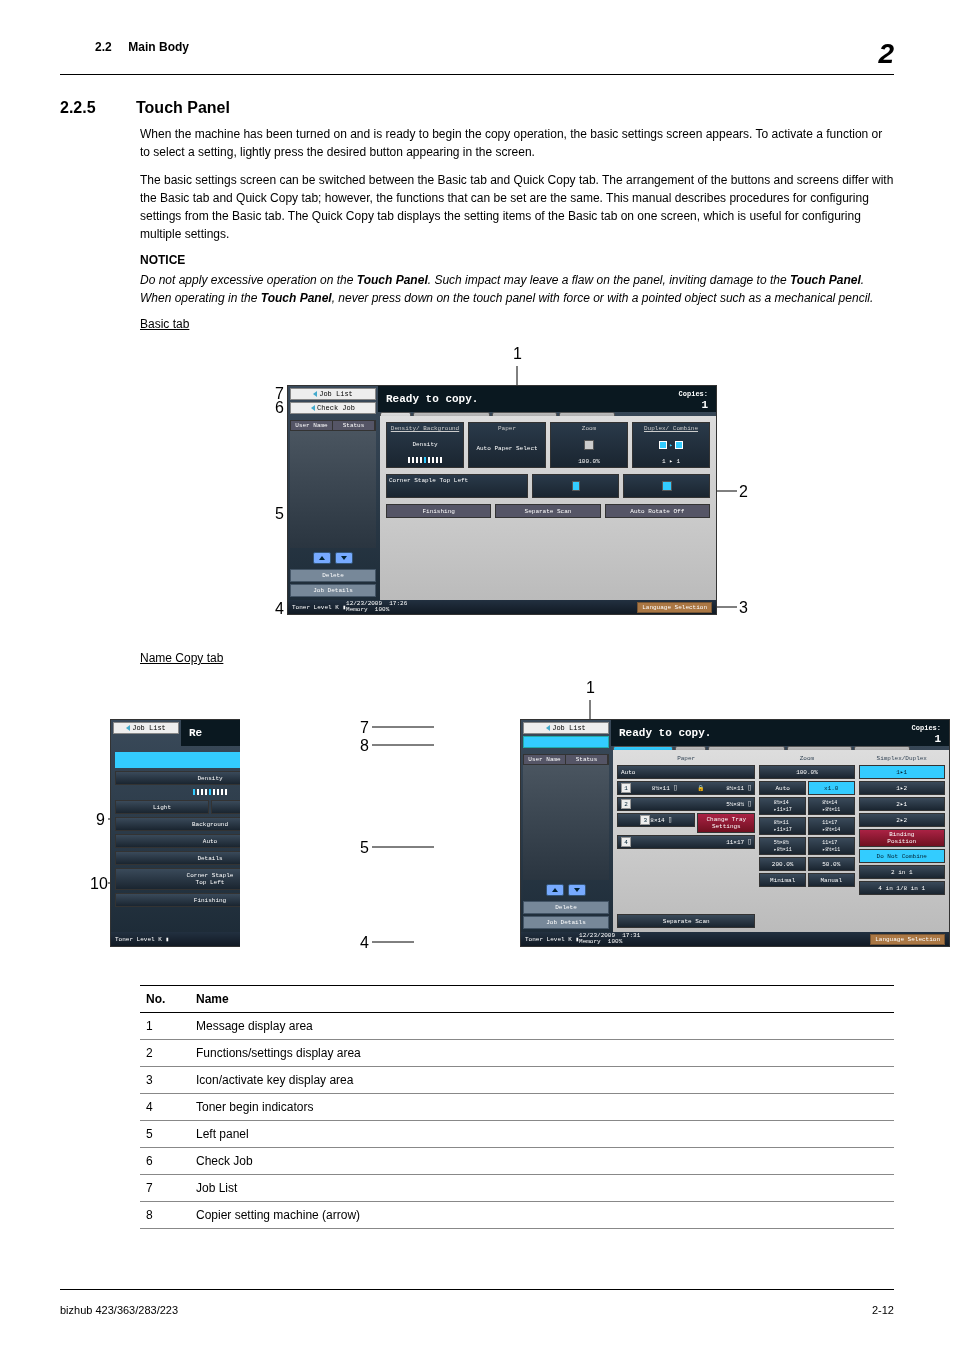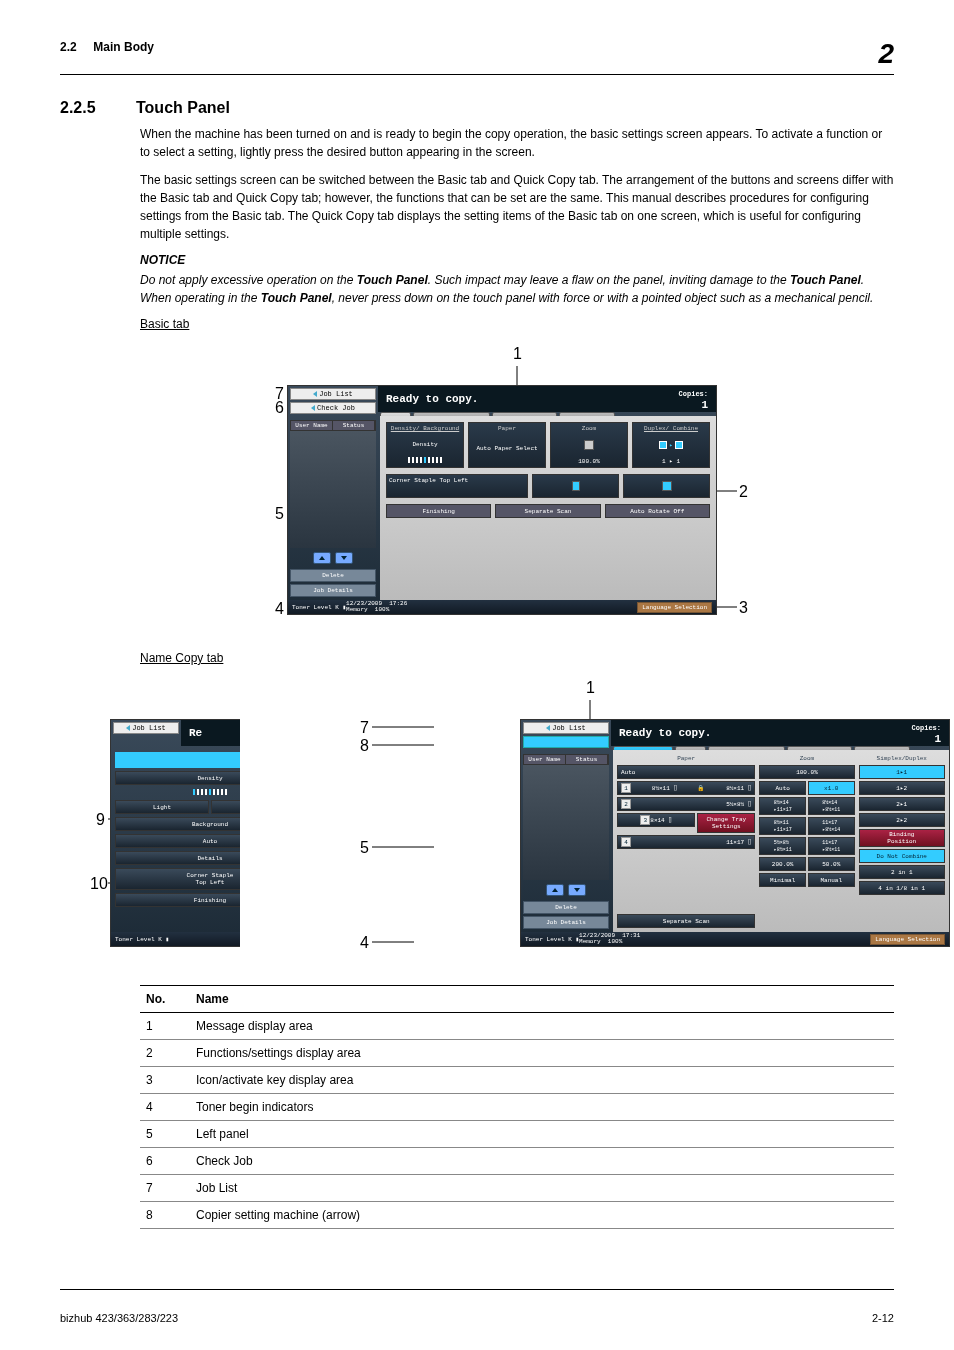--- a/index.html
+++ b/index.html
@@ -10,39 +10,40 @@
     margin: 0;
     padding: 40px 60px 30px 60px;
     background: #fff;
     width: 954px;
   }
   .header-row {
     display: flex;
     justify-content: space-between;
     align-items: flex-start;
     margin-bottom: 6px;
+    margin-left: 35px;
   }
   .header-left { font-size: 12px; font-weight: bold; }
   .header-right {
     font-size: 28px;
     font-weight: bold;
     font-style: italic;
     color: #000;
     line-height: 1;
   }
   .header-rule {
     border: none;
     border-top: 1px solid #000;
     margin: 0 0 24px 0;
   }
   .section-row { display: flex; align-items: baseline; gap: 16px; margin-bottom: 8px; }
   .section-num { font-size: 16px; font-weight: bold; min-width: 60px; }
   .section-title { font-size: 16px; font-weight: bold; }
   .body-text { margin: 0 0 10px 80px; line-height: 1.5; }
-  .notice { font-weight: bold; font-style: italic; margin: 0 0 4px 80px; }
+  .notice { font-weight: bold; margin: 0 0 4px 80px; }
   .notice-text { font-style: italic; margin: 0 0 10px 80px; line-height: 1.5; }
   .caption { margin: 0 0 10px 80px; text-decoration: underline; }
 
   .figure-wrap { position: relative; margin: 0 auto 30px auto; width: 640px; }
 
   .panel {
     background: linear-gradient(#3a4a5a, #1c2a36);
     border: 1px solid #333;
     font-family: "Courier New", monospace;
     color: #fff;
@@ -100,21 +101,21 @@
   .numslot{width:10px;height:10px;background:#eee;color:#023;display:inline-flex;align-items:center;justify-content:center;font-size:6px;border:1px solid #999;}
   .gap-fill{flex:1;}
 
   .callout-num { position:absolute; font-size:16px; font-family: Arial,sans-serif; color:#000; }
 
   .parts-table { width: calc(100% - 80px); margin-left:80px; border-collapse: collapse; font-size:12px;}
   .parts-table th { text-align:left; padding:6px; border-bottom:1px solid #000; border-top:1px solid #000;}
   .parts-table td { padding:6px; border-bottom:1px solid #888;}
   .parts-table td:first-child { width:50px; }
 
-  .footer { display:flex; justify-content:space-between; font-size:11px; margin-top:60px; border-top:1px solid #000; padding-top:22px;gap:8px;}
+  .footer { display:flex; justify-content:space-between; font-size:11px; margin-top:60px; border-top:1px solid #000; padding-top:14px;gap:8px;}
 
   svg.lead-svg { position:absolute; top:0; left:0; pointer-events:none; }
   svg line { stroke:#000; stroke-width:1; }
 </style>
 </head>
 <body>
 
 <div class="header-row">
   <div class="header-left">
     <span>2.2</span>

